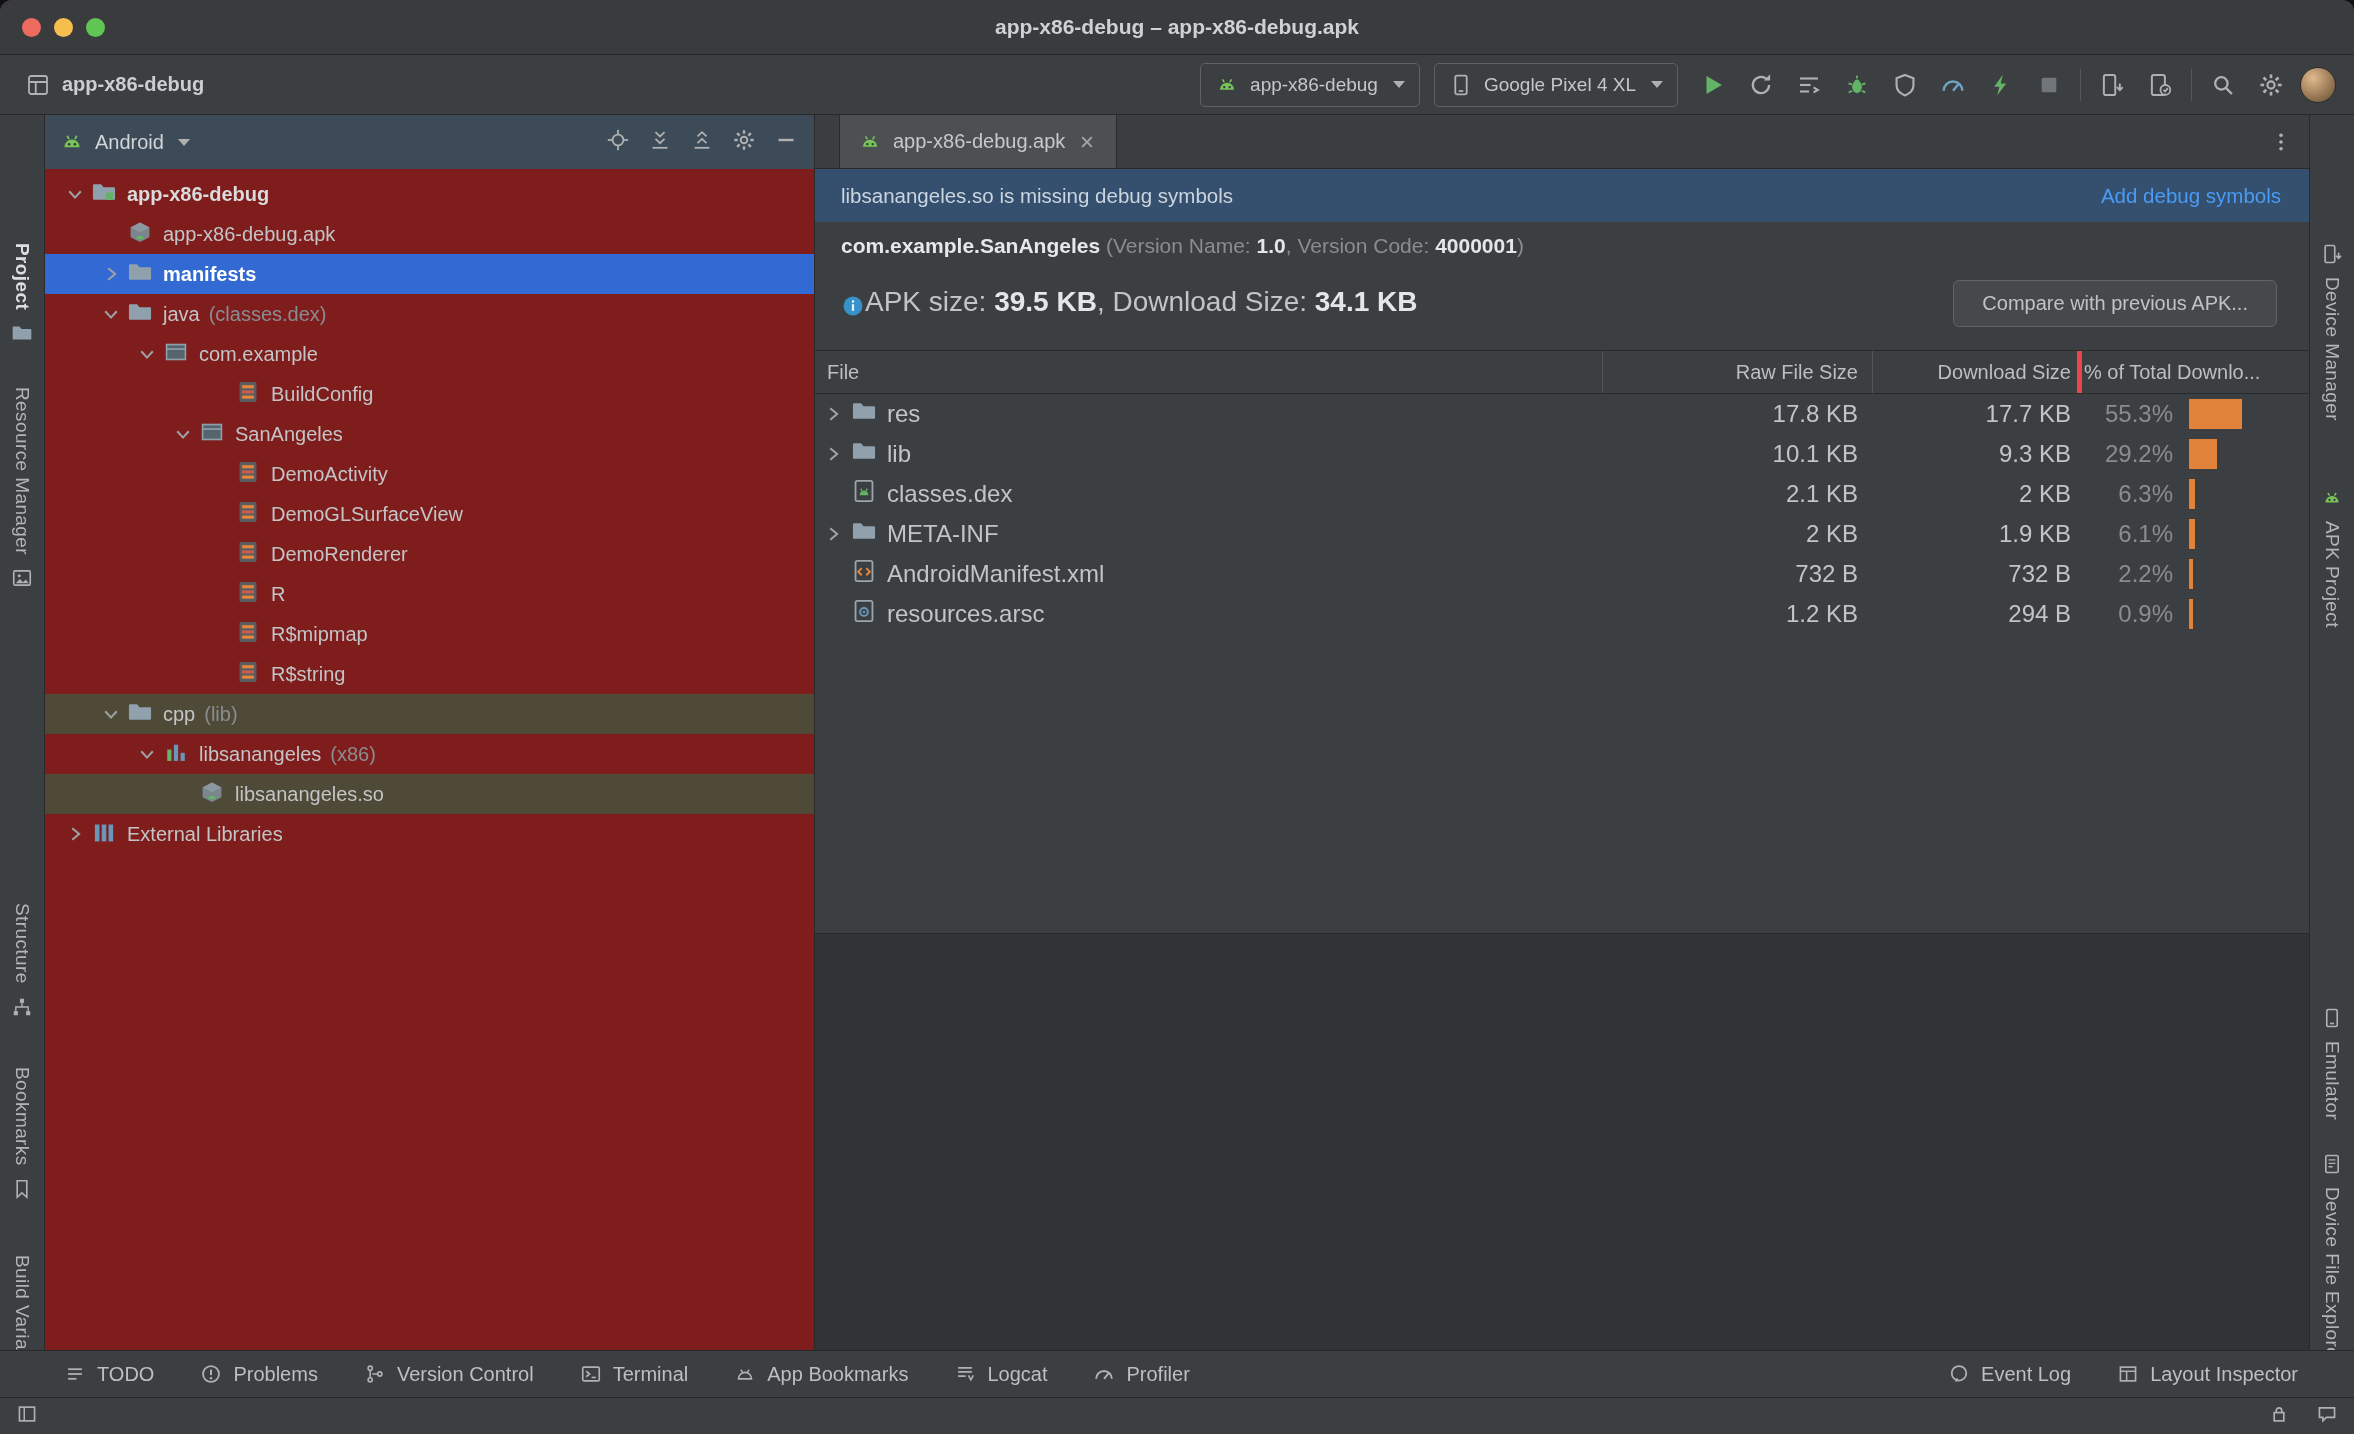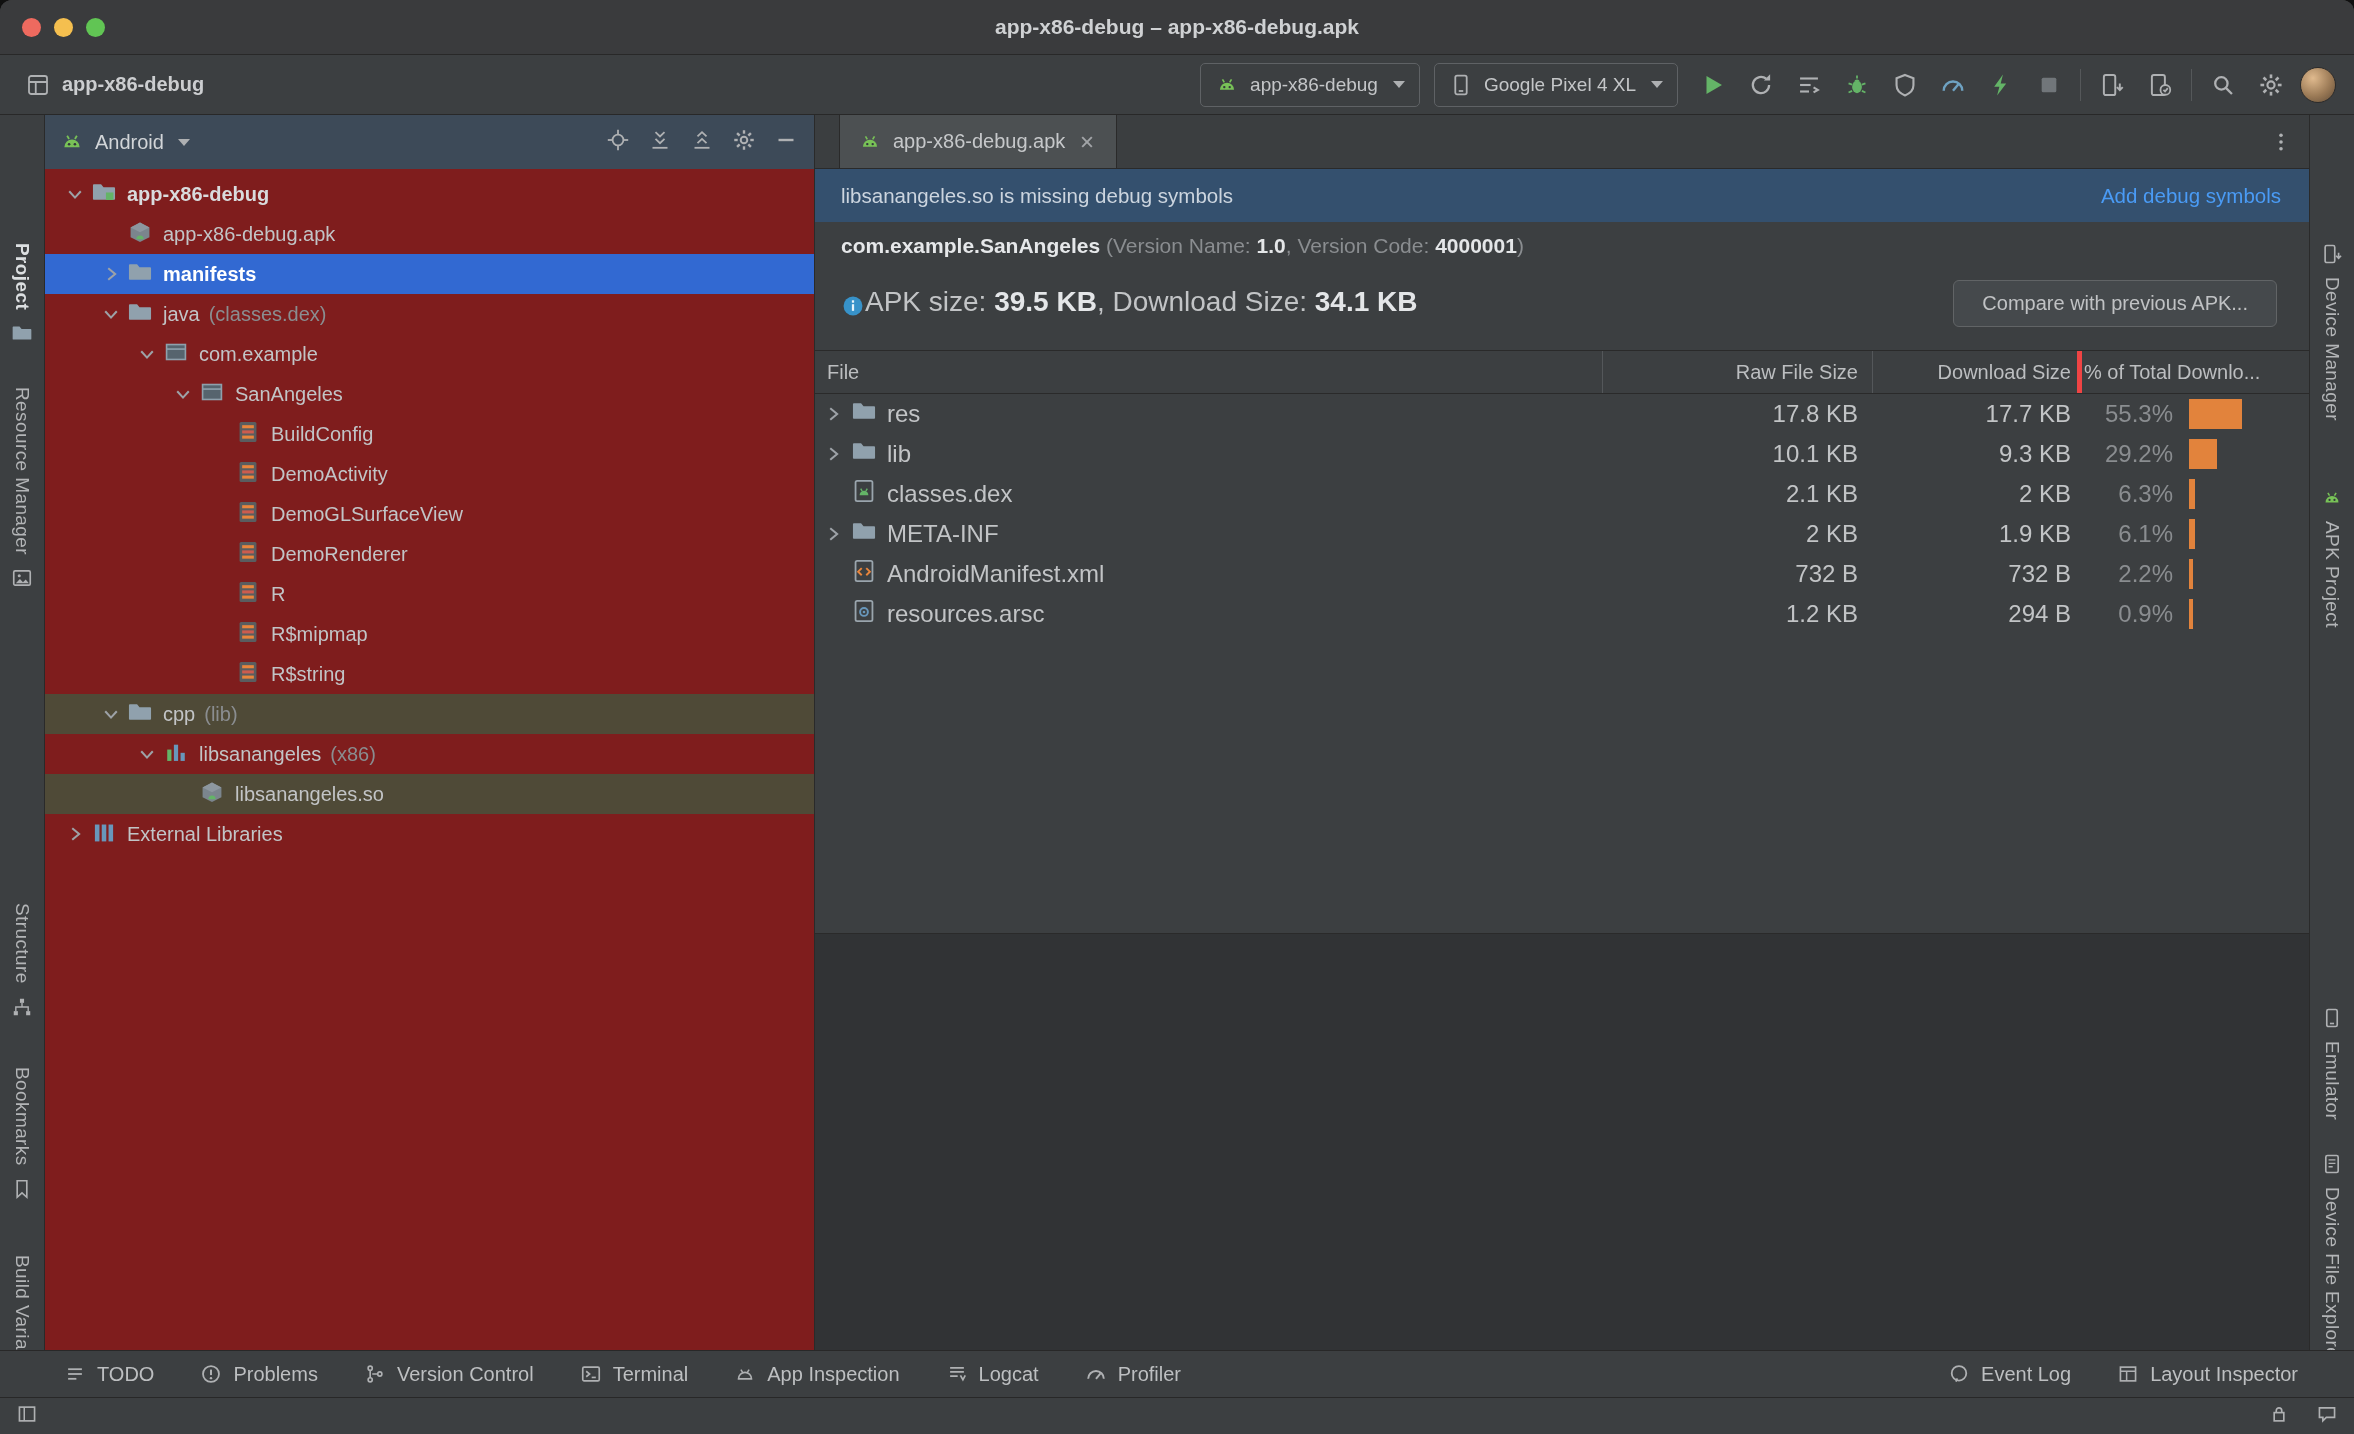--- a/index.html
+++ b/index.html
@@ -478,48 +478,48 @@
             </span>
             <span class="ticon"><span class="icon" style="width:26px;height:26px">
                 <svg viewBox="0 0 16 16">
                   <rect x="2.2" y="3.4" width="11.6" height="9.2" fill="#56646e" stroke="#8ea0ac" stroke-width="1"></rect>
                   <line x1="2.2" y1="6.2" x2="13.8" y2="6.2" stroke="#8ea0ac" stroke-width="1"></line>
                 </svg>
               </span></span>
             <span class="tlabel">com.example</span>
           </div>
           <div class="tree-row">
-            <span class="indent" style="width:122px"></span>
-            <span class="chev">
-              <span class="icon" style="width:22px;height:22px">
-                <svg viewBox="0 0 16 16">
-                  <path d="M3.8 6L8 10.6 12.2 6" fill="none" stroke="#9da2a7" stroke-width="1.5"></path>
-                </svg>
-              </span>
-            </span>
-            <span class="ticon"><span class="icon" style="width:26px;height:26px">
-                <svg viewBox="0 0 16 16">
-                  <rect x="2.2" y="3.4" width="11.6" height="9.2" fill="#56646e" stroke="#8ea0ac" stroke-width="1"></rect>
-                  <line x1="2.2" y1="6.2" x2="13.8" y2="6.2" stroke="#8ea0ac" stroke-width="1"></line>
-                </svg>
-              </span></span>
-            <span class="tlabel">SanAngeles</span>
-          </div>
-          <div class="tree-row">
             <span class="indent" style="width:158px"></span>
             <span class="chev"></span>
             <span class="ticon"><span class="icon" style="width:26px;height:26px">
                 <svg viewBox="0 0 16 16">
                   <rect x="2.8" y="1.8" width="10.4" height="12.4" rx="1" fill="#5a5d5f"></rect>
                   <rect x="4.4" y="3.8" width="7.2" height="1.9" fill="#e8853c"></rect>
                   <rect x="4.4" y="7" width="7.2" height="1.9" fill="#cd5c4e"></rect>
                   <rect x="4.4" y="10.2" width="7.2" height="1.9" fill="#e8853c"></rect>
                 </svg>
               </span></span>
             <span class="tlabel">BuildConfig</span>
+          </div>
+          <div class="tree-row">
+            <span class="indent" style="width:122px"></span>
+            <span class="chev">
+              <span class="icon" style="width:22px;height:22px">
+                <svg viewBox="0 0 16 16">
+                  <path d="M3.8 6L8 10.6 12.2 6" fill="none" stroke="#9da2a7" stroke-width="1.5"></path>
+                </svg>
+              </span>
+            </span>
+            <span class="ticon"><span class="icon" style="width:26px;height:26px">
+                <svg viewBox="0 0 16 16">
+                  <rect x="2.2" y="3.4" width="11.6" height="9.2" fill="#56646e" stroke="#8ea0ac" stroke-width="1"></rect>
+                  <line x1="2.2" y1="6.2" x2="13.8" y2="6.2" stroke="#8ea0ac" stroke-width="1"></line>
+                </svg>
+              </span></span>
+            <span class="tlabel">SanAngeles</span>
           </div>
           <div class="tree-row">
             <span class="indent" style="width:158px"></span>
             <span class="chev"></span>
             <span class="ticon"><span class="icon" style="width:26px;height:26px">
                 <svg viewBox="0 0 16 16">
                   <rect x="2.8" y="1.8" width="10.4" height="12.4" rx="1" fill="#5a5d5f"></rect>
                   <rect x="4.4" y="3.8" width="7.2" height="1.9" fill="#e8853c"></rect>
                   <rect x="4.4" y="7" width="7.2" height="1.9" fill="#cd5c4e"></rect>
                   <rect x="4.4" y="10.2" width="7.2" height="1.9" fill="#e8853c"></rect>
@@ -955,21 +955,21 @@
           <span>Terminal</span>
         </div>
         <div class="bb-item">
           <span class="icon" style="width:22px;height:22px">
             <svg viewBox="0 0 16 16">
               <path d="M3.3 11.5a4.7 4.7 0 0 1 9.4 0z" fill="none" stroke="#afb1b3" stroke-width="1.2"></path>
               <line x1="5" y1="4.8" x2="6.2" y2="6.6" stroke="#afb1b3" stroke-width="1.1"></line>
               <line x1="11" y1="4.8" x2="9.8" y2="6.6" stroke="#afb1b3" stroke-width="1.1"></line>
             </svg>
           </span>
-          <span>App Inspection</span>
+          <span>App Bookmarks</span>
         </div>
         <div class="bb-item">
           <span class="icon" style="width:22px;height:22px">
             <svg viewBox="0 0 16 16">
               <g stroke="#afb1b3" stroke-width="1.2" fill="none">
                 <path d="M3 3.5h10M3 6.5h10M3 9.5h5.5"></path>
                 <path d="M10.5 9l1.8 3.2L14 9"></path>
               </g>
             </svg>
           </span>

